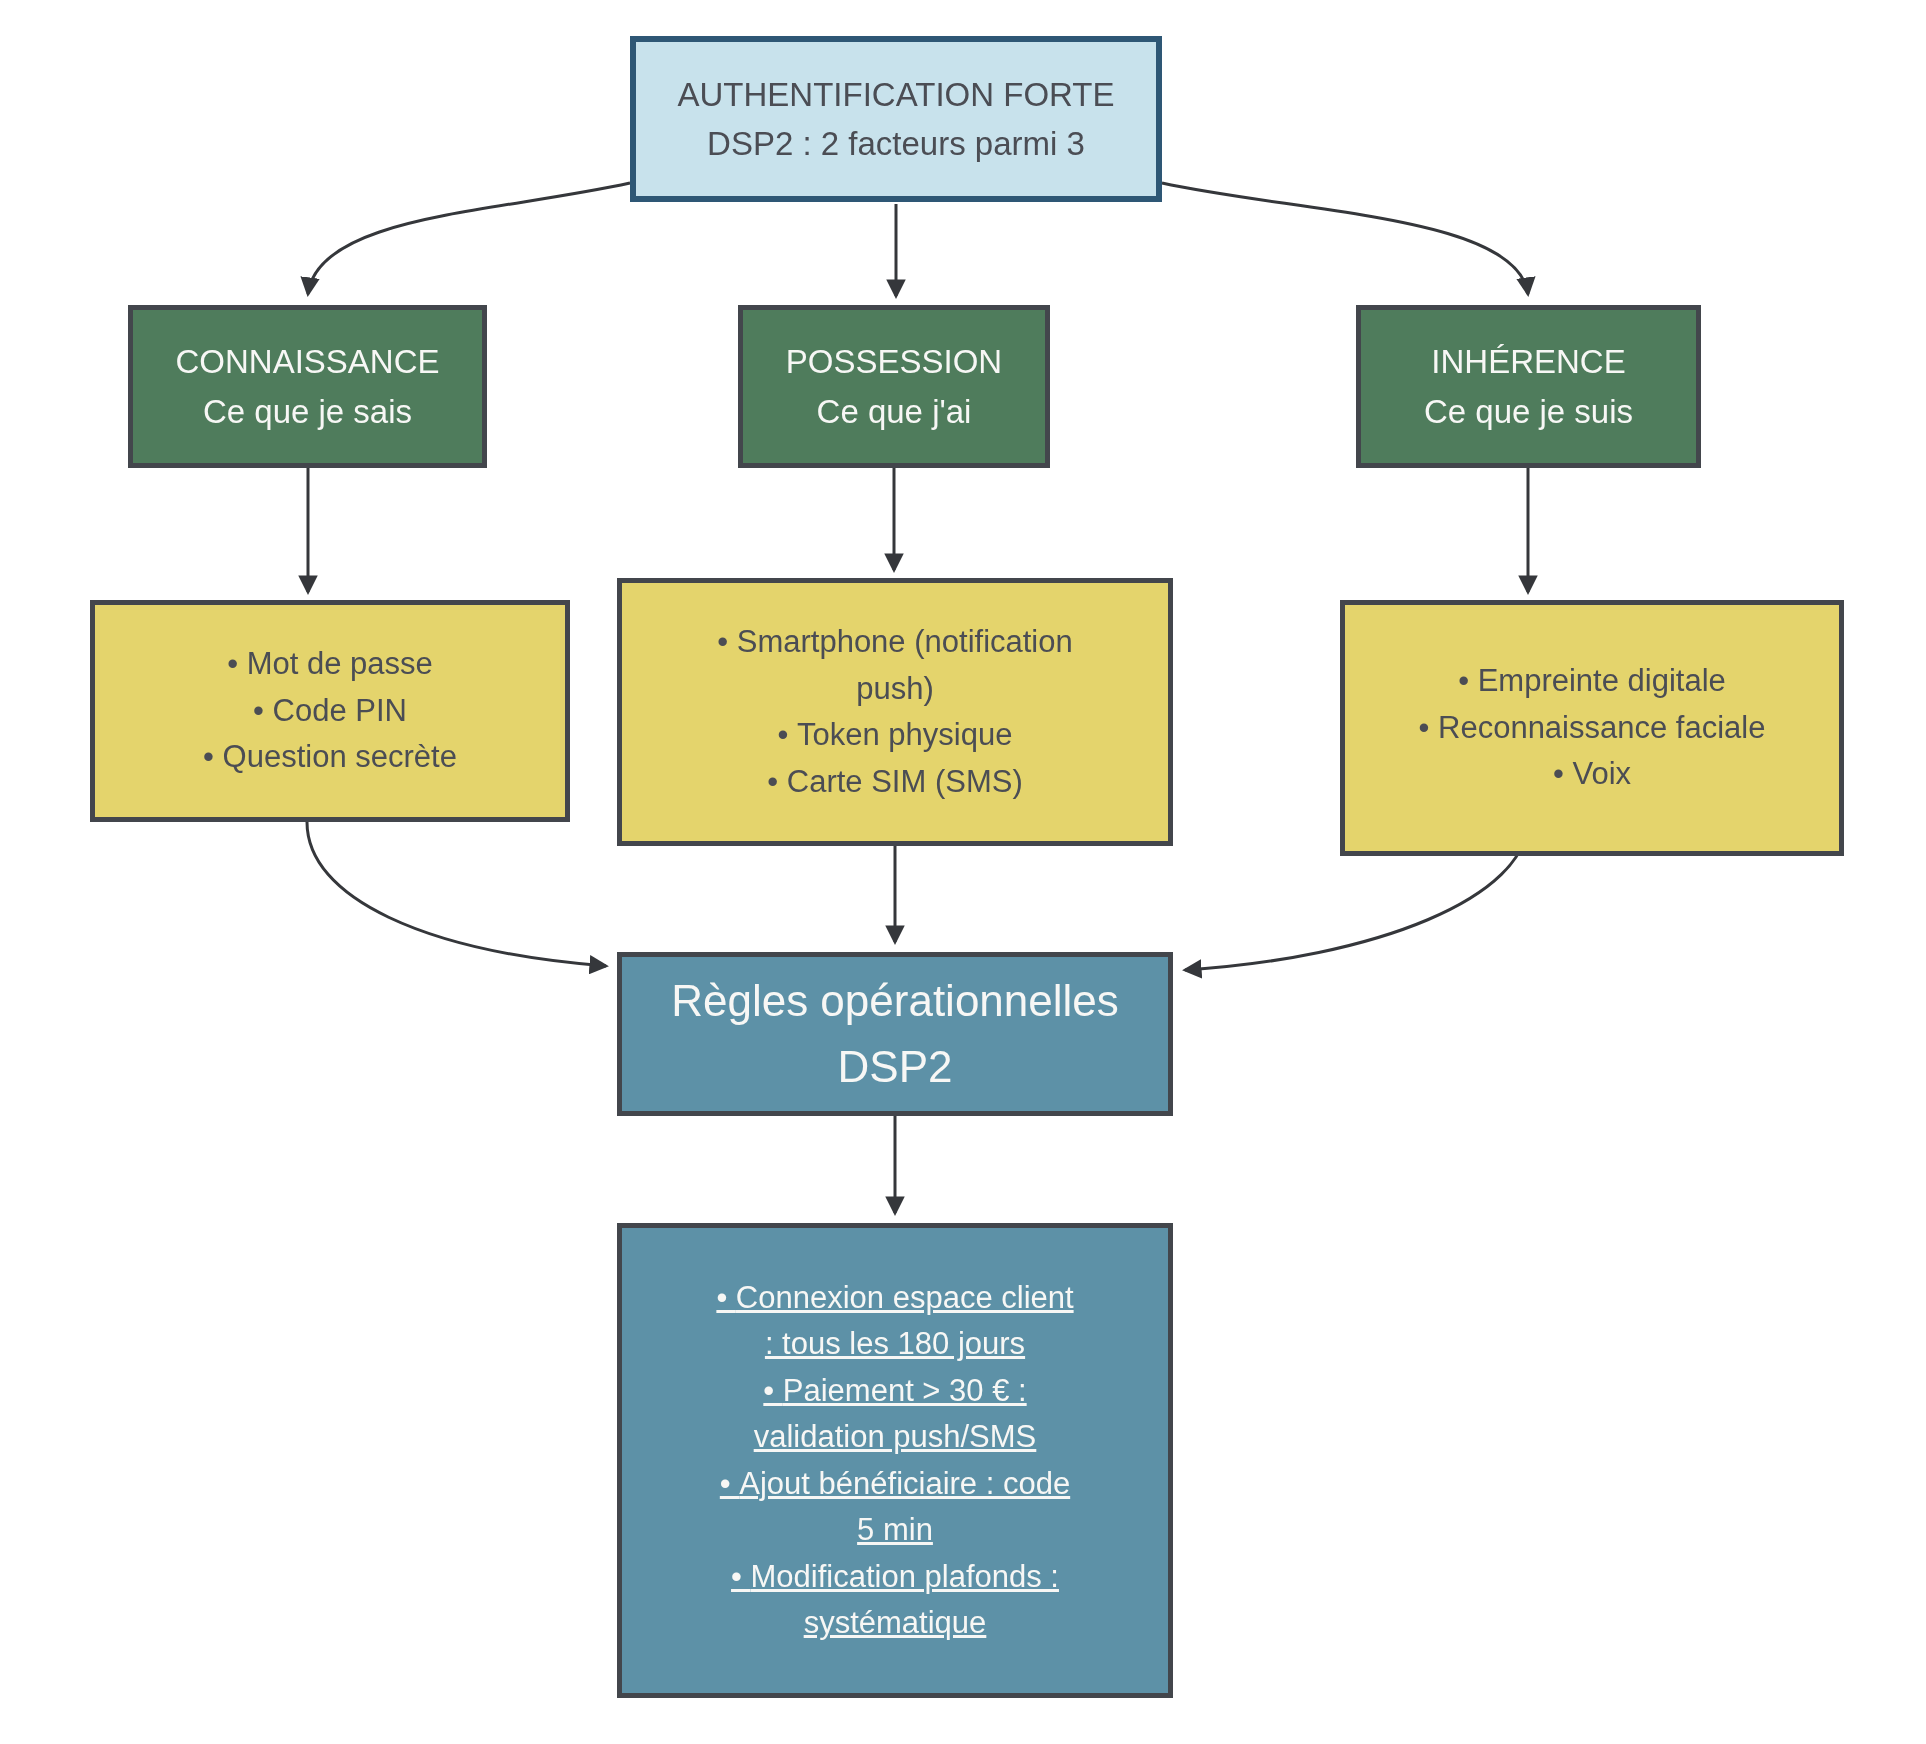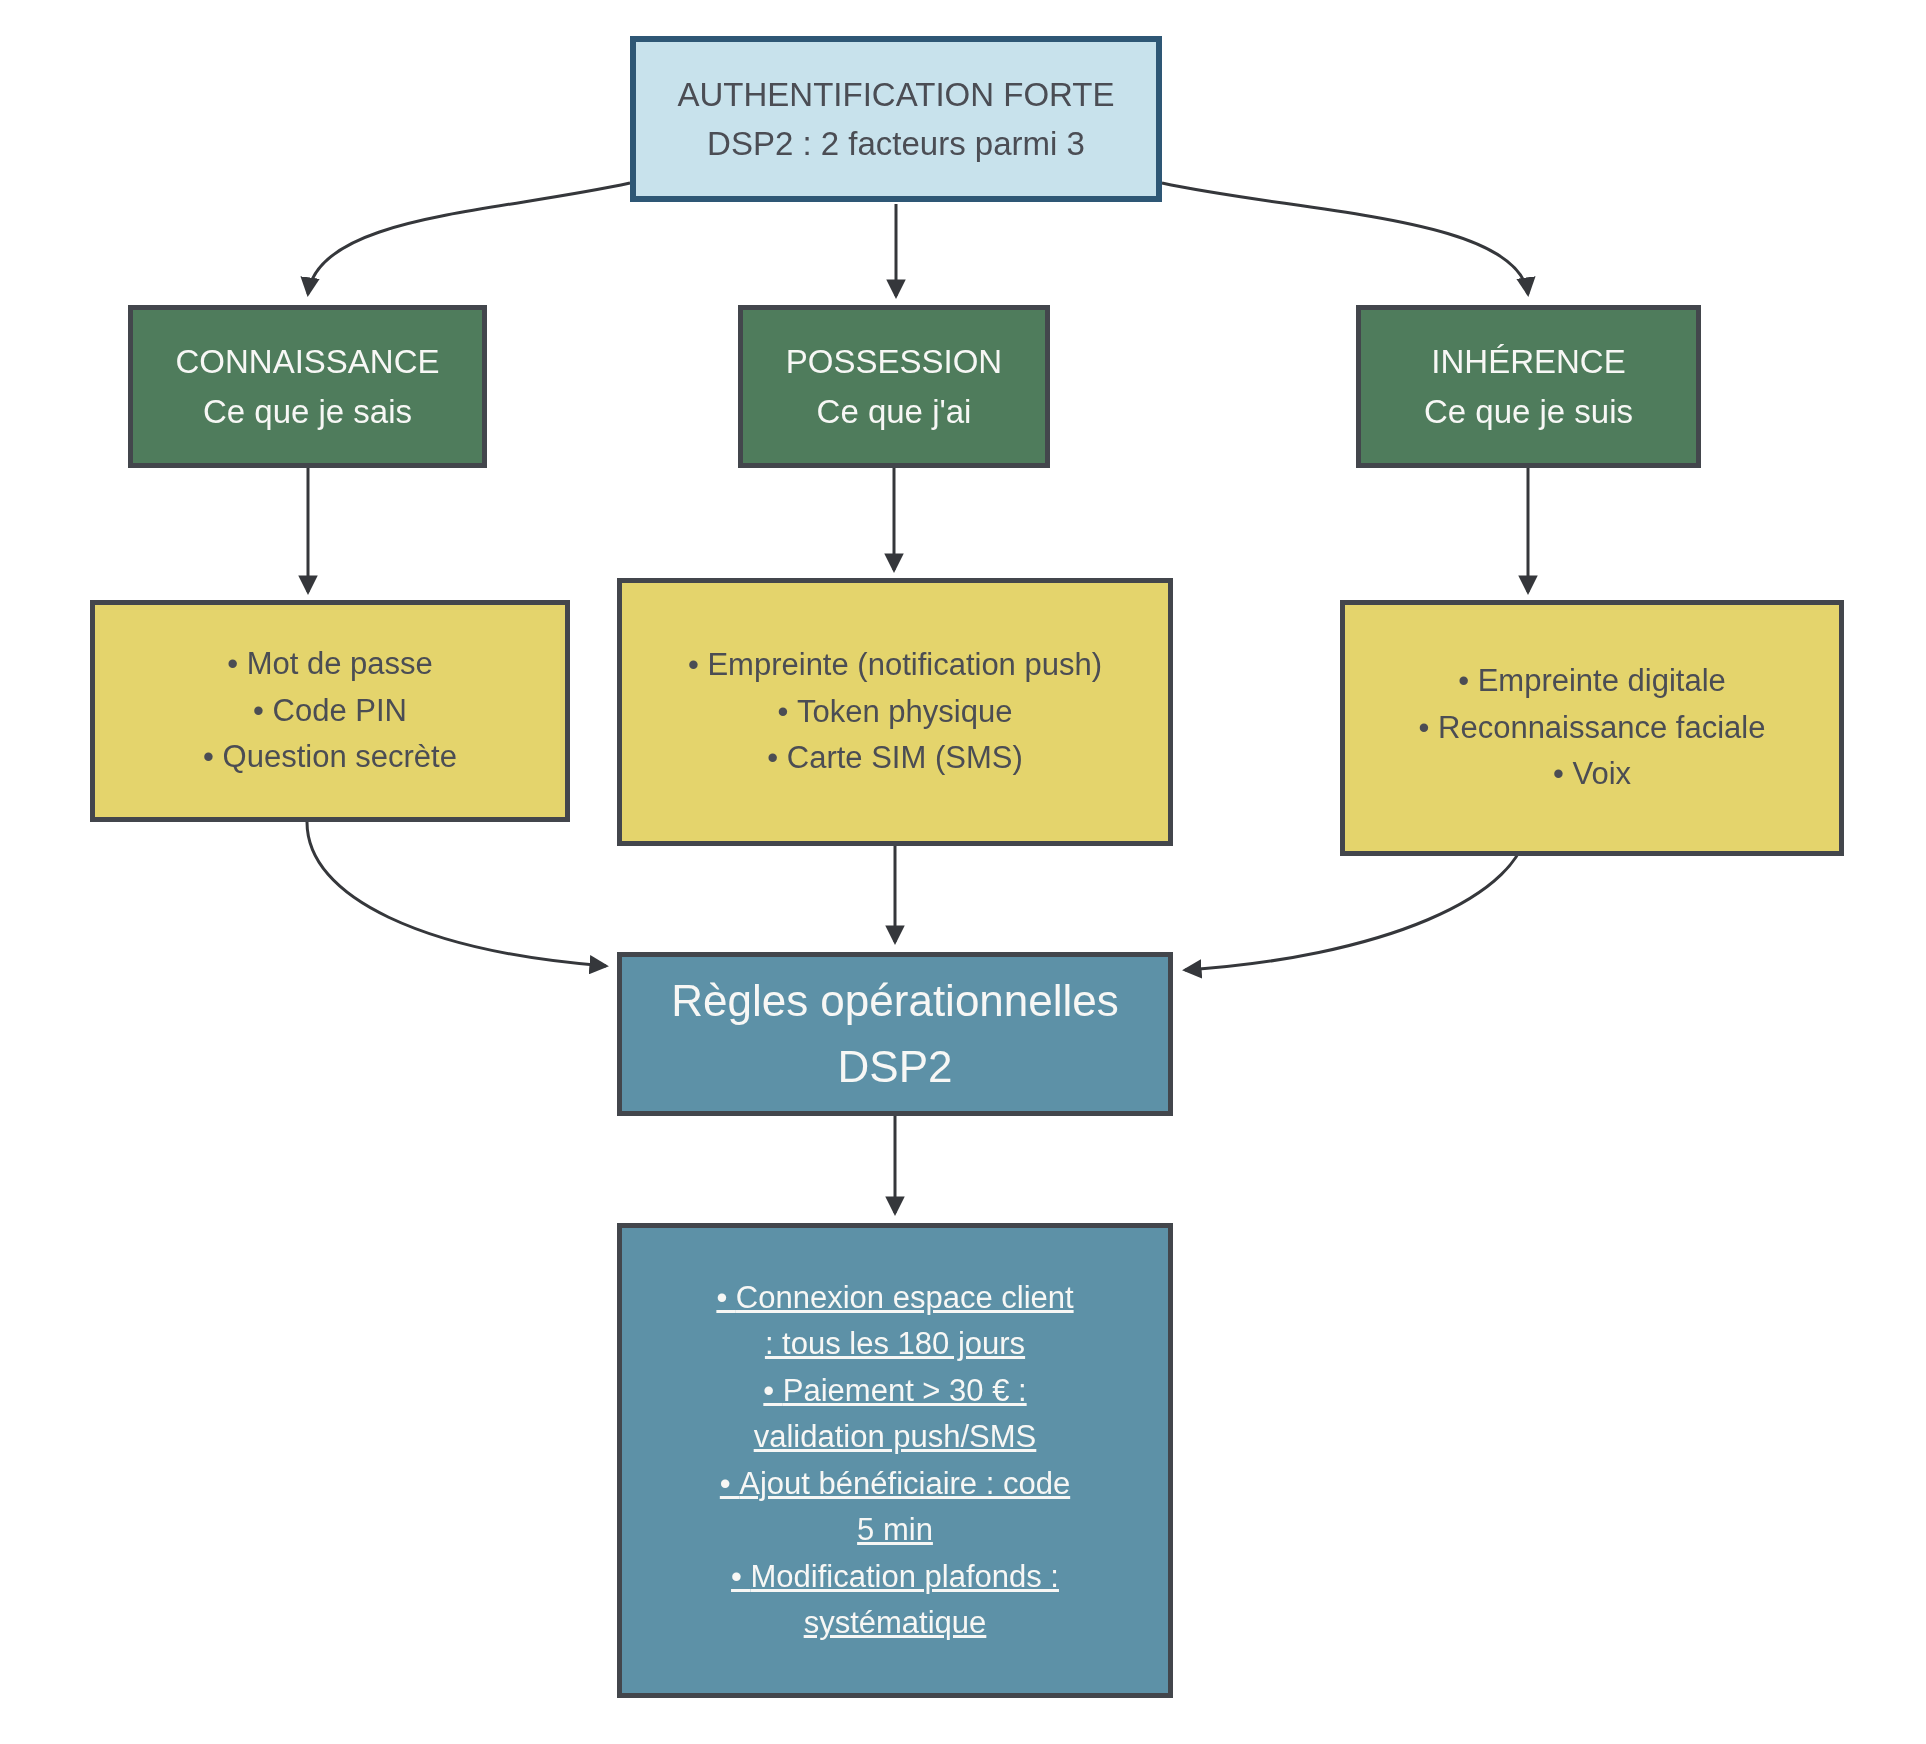--- a/index.html
+++ b/index.html
@@ -135,21 +135,21 @@
   <div class="node node-list node-list-0">
     <ul class="bullets">
       <li>Mot de passe</li>
       <li>Code PIN</li>
       <li>Question secrète</li>
     </ul>
   </div>
 
   <div class="node node-list node-list-1">
     <ul class="bullets">
-      <li>Empreinte (notification push)</li>
+      <li>Smartphone (notification push)</li>
       <li>Token physique</li>
       <li>Carte SIM (SMS)</li>
     </ul>
   </div>
 
   <div class="node node-list node-list-2">
     <ul class="bullets">
       <li>Empreinte digitale</li>
       <li>Reconnaissance faciale</li>
       <li>Voix</li>

